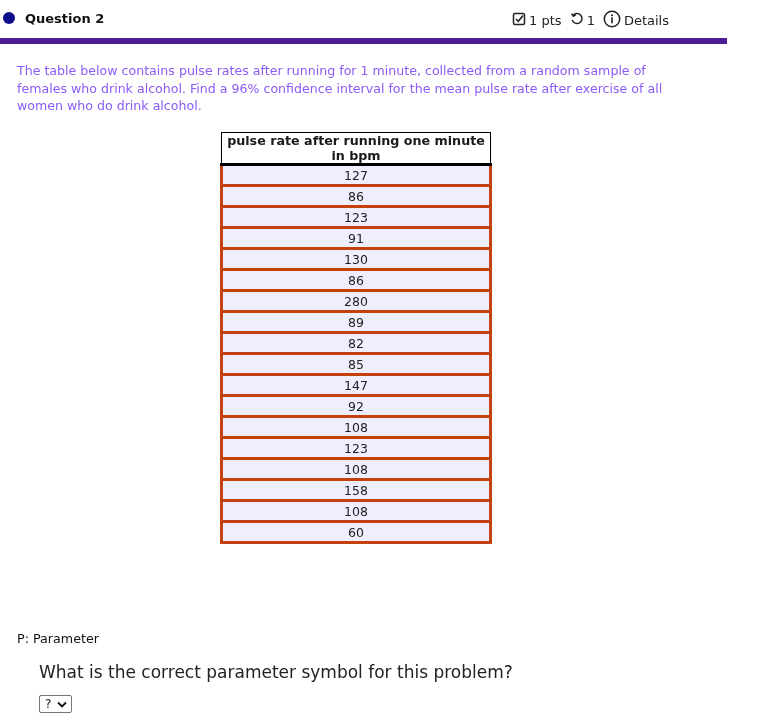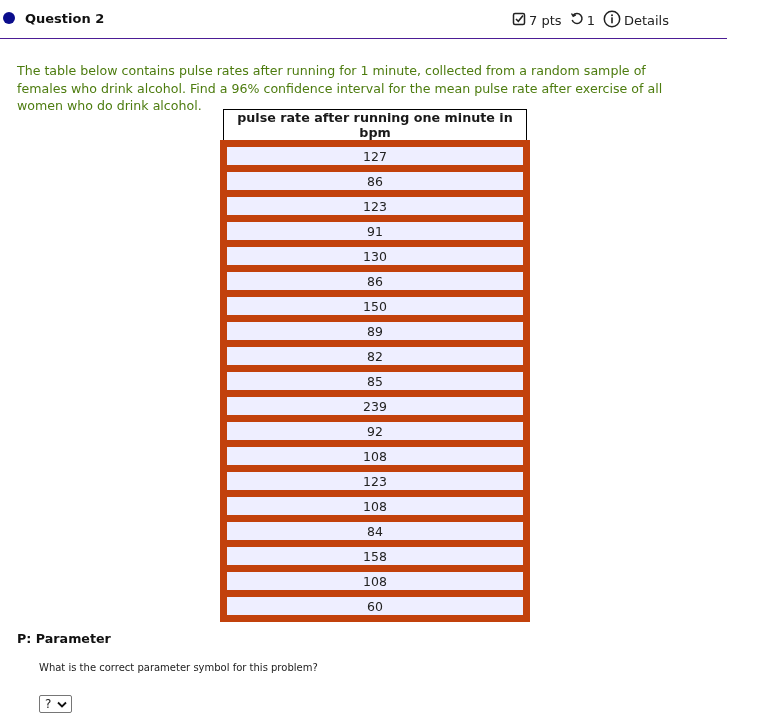--- a/index.html
+++ b/index.html
@@ -1,51 +1,51 @@
 <!DOCTYPE html>
 <html><head>
   <meta charset="utf-8">
   <style>
     html, body { margin:0; padding:0; background:#ffffff; }
     body { width:776px; height:728px; position:relative; overflow:hidden;
       font-family:"DejaVu Sans", sans-serif; color:#1a1a1a; }
     .header { position:absolute; left:0; top:0; width:727px; height:38px;
-      border-bottom:1px solid #4c1d95; }
+      border-bottom:6px solid #4c1d95; }
     .q-dot { position:absolute; left:3px; top:12px; width:12px; height:12px; border-radius:50%;
       background:#0b0d8c; }
     .q-title { position:absolute; left:25px; top:11px; font-size:13px; font-weight:bold; color:#111; }
     .meta { position:absolute; right:58px; top:10px; display:flex; align-items:center; font-size:13px; color:#222; }
     .meta .ico { display:inline-block; margin-right:3px; }
     .meta .gap { width:8px; }
-    .prompt { position:absolute; left:17px; top:62px; width:680px; font-size:12.6px; line-height:17.5px; color:#4d7c0f; }
-    table.data { position:absolute; left:220px; top:109px; border-collapse:collapse; width:310px;
+    .prompt { position:absolute; left:17px; top:62px; width:680px; font-size:12.6px; line-height:17.5px; color:#8b5cf6; }
+    table.data { position:absolute; left:220px; top:132px; border-collapse:collapse; width:272px;
       font-size:12.5px; }
     table.data th { border:1px solid #000; border-bottom:3px solid #000; background:#fff; height:18px;
       padding:0; font-weight:bold; text-align:center; font-size:12.7px; }
-    table.data td { border:7px solid #c2410c; background:#eeeeff; height:18px; padding:0; text-align:center; color:#222; }
-    .p-label { position:absolute; left:17px; top:631px; font-size:12.7px; font-weight:bold; color:#111; }
-    .p-question { position:absolute; left:39px; top:662px; font-size:10px; color:#222; }
+    table.data td { border:3px solid #c2410c; background:#eeeeff; height:18px; padding:0; text-align:center; color:#222; }
+    .p-label { position:absolute; left:17px; top:631px; font-size:12.7px; font-weight:normal; color:#111; }
+    .p-question { position:absolute; left:39px; top:662px; font-size:17px; color:#222; }
     .sel { position:absolute; left:39px; top:695px; width:33px; height:18px; border:1px solid #767676;
       border-radius:2px; background:#fff; font-size:12px; display:flex; align-items:center; box-sizing:border-box; padding-left:5px; }
     .sel .chev { margin-left:6px; }
   </style>
 </head>
 <body>
 
 <div class="header">
   <div class="q-dot"></div>
   <div class="q-title">Question 2</div>
   <div class="meta">
     <span class="ico">
       <svg width="14" height="14" viewBox="0 0 14 14">
           <rect x="1.5" y="1.5" width="11" height="11" rx="1.5" fill="none" stroke="#222" stroke-width="1.5"></rect>
           <path d="M4 7 L6.3 9.3 L11 3.5" fill="none" stroke="#222" stroke-width="1.6"></path>
         </svg>
     </span>
-    <span>7 pts</span>
+    <span>1 pts</span>
     <span class="gap"></span>
     <span class="ico">
       <svg width="14" height="14" viewBox="0 0 14 14">
           <path d="M3 3.5 A5 5 0 1 1 2.2 8" fill="none" stroke="#222" stroke-width="1.5"></path>
           <path d="M1.5 1.5 L3.2 4.2 L5.8 2.8" fill="none" stroke="#222" stroke-width="1.4"></path>
         </svg>
     </span>
     <span>1</span>
     <span class="gap"></span>
     <span class="ico">
@@ -80,48 +80,45 @@
     <tr>
         <td>91</td>
       </tr>
     <tr>
         <td>130</td>
       </tr>
     <tr>
         <td>86</td>
       </tr>
     <tr>
-        <td>150</td>
+        <td>280</td>
       </tr>
     <tr>
         <td>89</td>
       </tr>
     <tr>
         <td>82</td>
       </tr>
     <tr>
         <td>85</td>
       </tr>
     <tr>
-        <td>239</td>
+        <td>147</td>
       </tr>
     <tr>
         <td>92</td>
       </tr>
     <tr>
         <td>108</td>
       </tr>
     <tr>
         <td>123</td>
       </tr>
     <tr>
         <td>108</td>
-      </tr>
-    <tr>
-        <td>84</td>
       </tr>
     <tr>
         <td>158</td>
       </tr>
     <tr>
         <td>108</td>
       </tr>
     <tr>
         <td>60</td>
       </tr>

